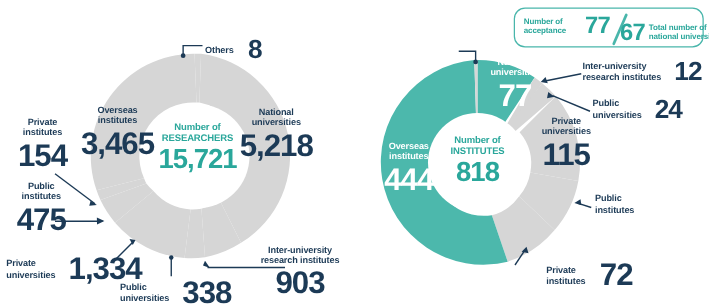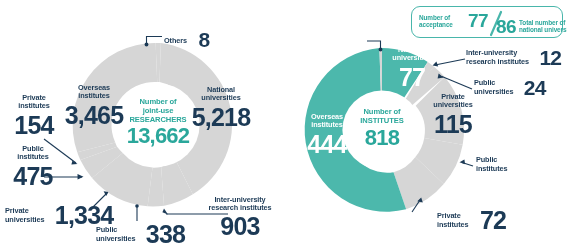--- a/index.html
+++ b/index.html
@@ -123,23 +123,22 @@
       <path d="M 462 162.5 L 473 166"></path>
       <path d="M 464.4 159.4 L 459.5 162.3 L 465.1 164.2 Z" fill="#1c3a56" stroke="none"></path>
 
       <path d="M 420 200 L 412 212"></path>
       <path d="M 422.8 202.6 L 421.2 197.4 L 417.3 201.3 Z" fill="#1c3a56" stroke="none"></path>
     </g>
   </svg>
 
   <div class="ctr" style="left:118px;top:97px;width:80px;">
     <div class="t1">Number of</div>
-    <div class="t1">joint-use</div>
     <div class="t2">RESEARCHERS</div>
-    <div class="big">13,662</div>
+    <div class="big">15,721</div>
   </div>
 
   <div class="lbl" style="left:164px;top:29px;">
     <span class="cat">Others</span>
     <span class="num n-lg" style="margin-left:7px;vertical-align:-4px;">8</span>
   </div>
 
   <div class="lbl" style="left:188px;top:86px;text-align:center;width:66px;">
     <div class="cat">National</div>
     <div class="cat">universities</div>
@@ -244,20 +243,20 @@
 
   <div class="badge">
     <div class="bi" style="left:7px;top:7px;">
       <div class="small">Number of</div>
       <div class="small">acceptance</div>
     </div>
     <div class="bi bignum" style="left:56px;top:4px;">77</div>
     <svg class="bi" style="left:76px;top:3px;" width="16" height="27" viewBox="0 0 16 27">
       <line x1="13" y1="2" x2="3" y2="25" stroke="#49b6ab" stroke-width="2.2" stroke-linecap="round"></line>
     </svg>
-    <div class="bi bignum" style="left:84px;top:10px;">86</div>
+    <div class="bi bignum" style="left:84px;top:10px;">67</div>
     <div class="bi" style="left:107px;top:12px;">
       <div class="small">Total number of</div>
       <div class="small">national universities</div>
     </div>
   </div>
 
 </div>
 
 </body></html>

